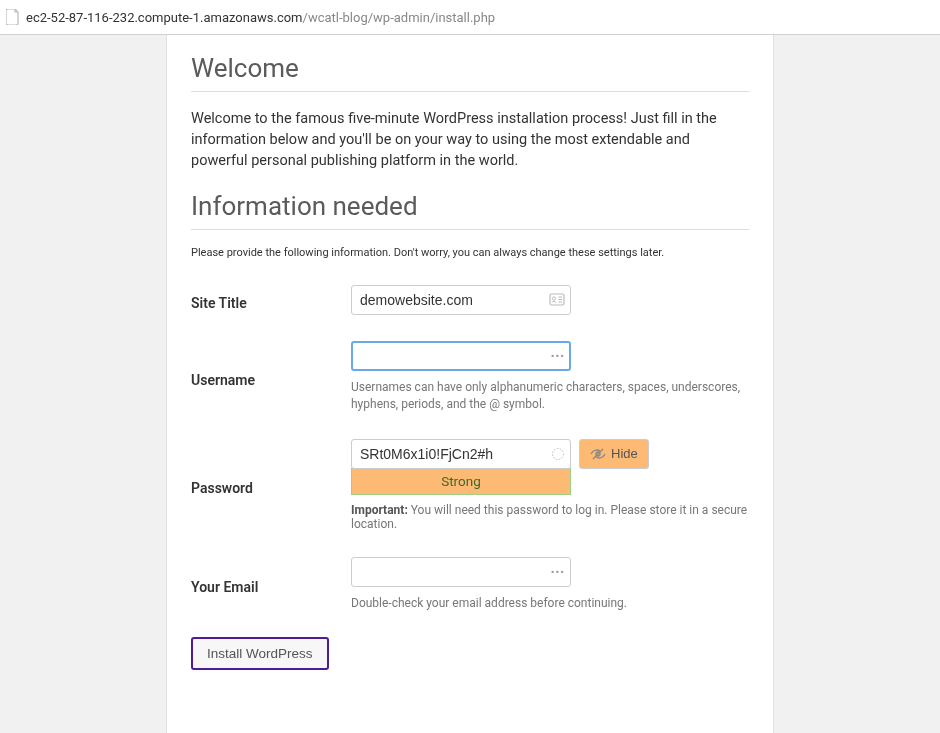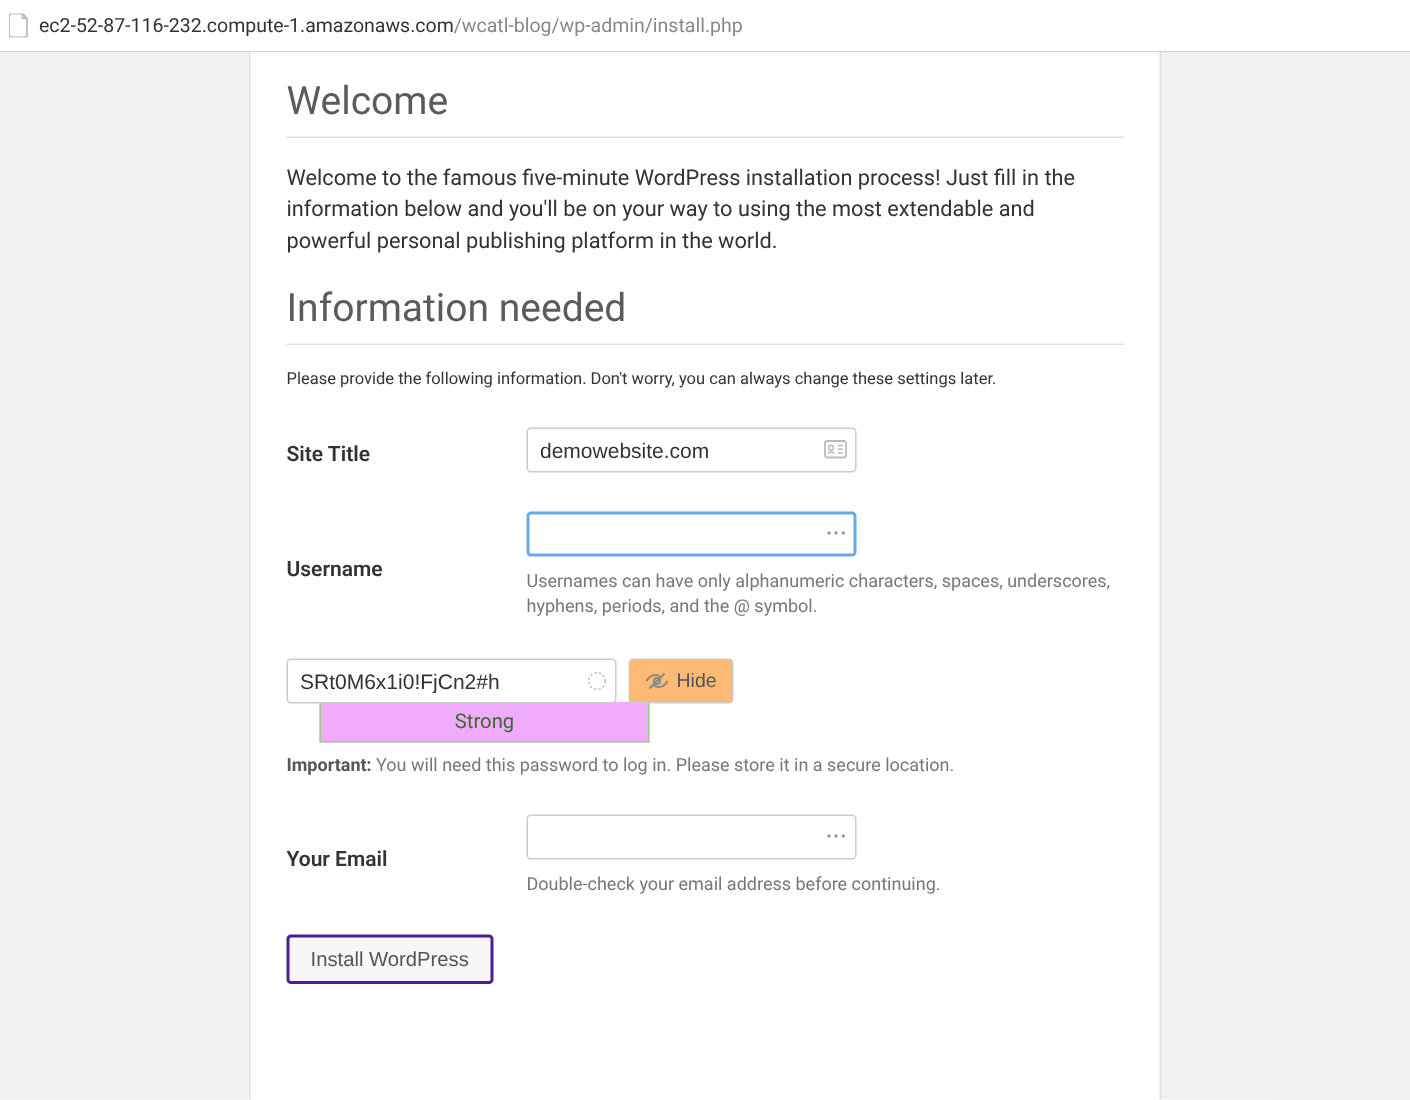--- a/index.html
+++ b/index.html
@@ -17,21 +17,21 @@
     .form-row { display: flex; align-items: center; margin-bottom: 26px; }
     .form-label { width: 160px; flex-shrink: 0; font-weight: 600; font-size: 14px; color: #333; padding-top: 6px; }
     .form-field { flex: 1; }
     input[type="text"].txt, input[type="password"].txt, input.txt { width: 220px; height: 30px; border: 1px solid #ccc; border-radius: 3px; padding: 4px 30px 4px 8px; font-size: 14px; color: #333; background: #fff; position: relative; }
     .input-wrap { position: relative; display: inline-block; }
     .input-wrap .tail-icon { position: absolute; right: 6px; top: 50%; transform: translateY(-50%); color: #aaa; }
     input.focused { border: 2px solid #6aa9e9; outline: none; padding: 3px 29px 3px 7px; }
     .help-text { font-size: 12px; color: #777; margin-top: 8px; line-height: 1.4; }
     .pw-area { display: flex; align-items: center; gap: 8px; }
     .hide-btn { height: 30px; border: 1px solid #ccc; background: #fdba74; border-radius: 3px; padding: 0 10px; font-size: 13px; color: #555; display: inline-flex; align-items: center; gap: 5px; cursor: pointer; }
-    .strength-bar { width: 220px; background: #f0abfc; border: 1px solid #9ed089; color: #3b6b2c; text-align: center; font-size: 13.5px; padding: 5px 0; margin-top: -1px; border-top: none; margin-left: 22px; }
+    .strength-bar { width: 220px; background: #fdba74; border: 1px solid #9ed089; color: #3b6b2c; text-align: center; font-size: 13.5px; padding: 5px 0; margin-top: -1px; border-top: none; }
     .important-line { font-size: 12px; color: #777; margin-top: 8px; }
     .important-line strong { color: #555; }
     .checkbox-row { display: flex; align-items: center; gap: 8px; }
     .checkbox { width: 16px; height: 16px; border: 1px solid #bbb; border-radius: 3px; background: #fff; }
     .checkbox-label { font-size: 14.5px; color: #333; }
     .submit-btn { border: 2px solid #4c1d95; background: #f7f7f7; color: #555; font-size: 13.5px; padding: 7px 14px; border-radius: 3px; cursor: pointer; }
     svg { display: block; }
   </style>
 </head>
 <body>
@@ -83,20 +83,21 @@
       <div class="form-field">
         <span class="input-wrap">
           <input class="txt focused" value="" style="">
           <span class="tail-icon" style="font-size:11px;letter-spacing:1px;color:#999;">•••</span>
         </span>
         <div class="help-text">Usernames can have only alphanumeric characters, spaces, underscores, hyphens, periods, and the @ symbol.</div>
       </div>
     </div>
 
     <div class="form-row">
+      <div class="form-label">Password</div>
       <div class="form-field">
         <div class="pw-area">
           <span class="input-wrap">
             <input class="txt" value="SRt0M6x1i0!FjCn2#h" style="">
             <span class="tail-icon">
               <svg width="14" height="14">
                   <circle cx="7" cy="7" r="5.5" fill="none" stroke="#bbb" stroke-width="1" stroke-dasharray="1.5 1.5"></circle>
                 </svg>
             </span>
           </span>

